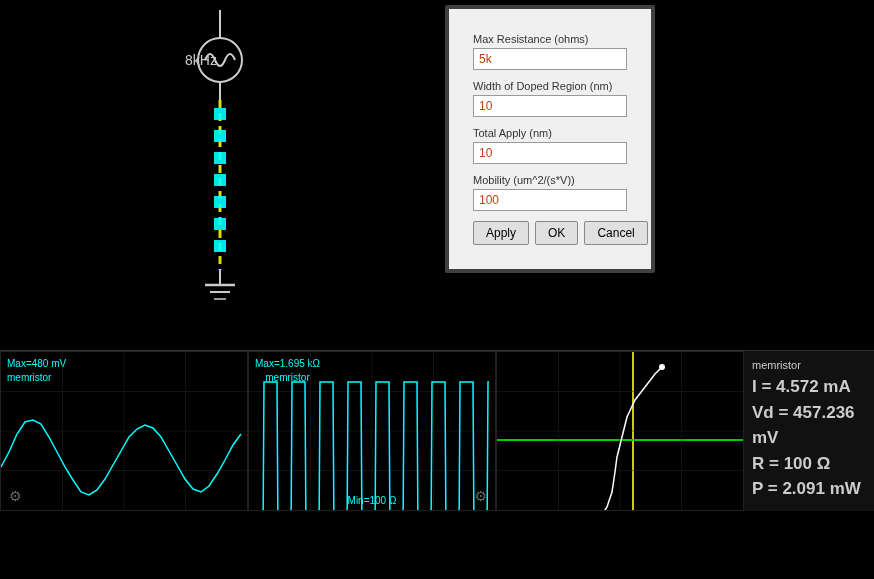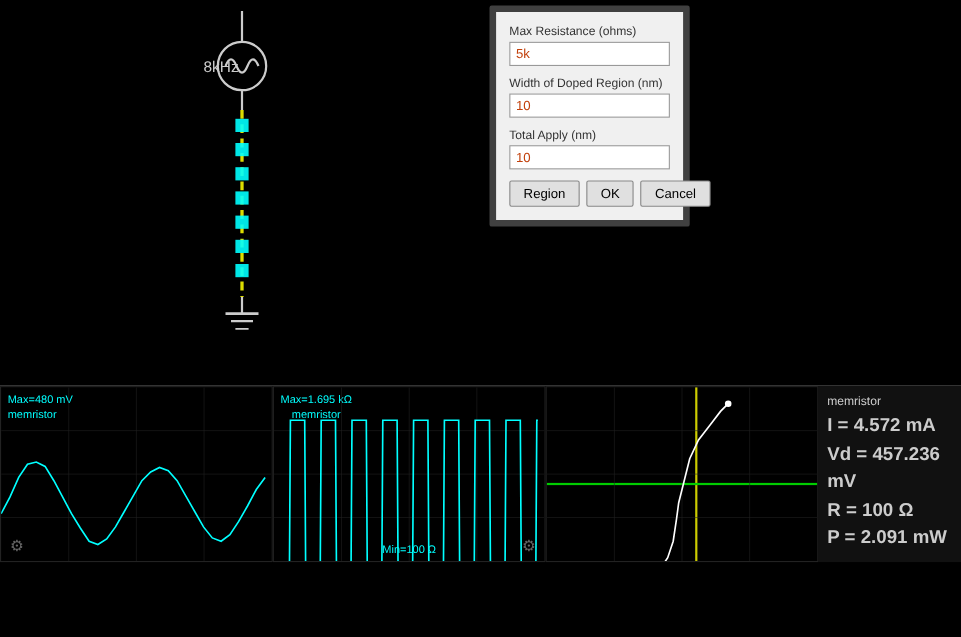--- a/index.html
+++ b/index.html
@@ -28,25 +28,25 @@
       position: relative;
       display: flex;
       border-top: 1px solid #333;
     }
 
     
     #dialog {
       position: absolute;
       left: 445px;
       top: 5px;
-      width: 182px;
+      width: 210px;
       background: #f0f0f0;
-      border: 6px solid #404040;
+      border: 4px solid #404040;
       border-radius: 2px;
-      padding: 12px;
+      padding: 24px;
       z-index: 10;
     }
 
     .dialog-field {
       margin-bottom: 10px;
     }
 
     .dialog-label {
       font-size: 11px;
       color: #333;
@@ -223,22 +223,26 @@
       <input class="dialog-input" type="text" value="5k" style="">
     </div>
     <div class="dialog-field">
       <label class="dialog-label">Width of Doped Region (nm)</label>
       <input class="dialog-input" type="text" value="10" style="">
     </div>
     <div class="dialog-field">
       <label class="dialog-label">Total Apply (nm)</label>
       <input class="dialog-input" type="text" value="10" style="">
     </div>
+    <div class="dialog-field">
+      <label class="dialog-label">Mobility (um^2/(s*V))</label>
+      <input class="dialog-input" type="text" value="100" style="">
+    </div>
     <div class="dialog-buttons">
-      <button class="dialog-btn">Region</button>
+      <button class="dialog-btn">Apply</button>
       <button class="dialog-btn">OK</button>
       <button class="dialog-btn">Cancel</button>
     </div>
   </div>
 
 </div>
 
 <div id="scope-area">
 
   <div class="scope-panel" style="position:relative; background:#000; border:1px solid #222;">

